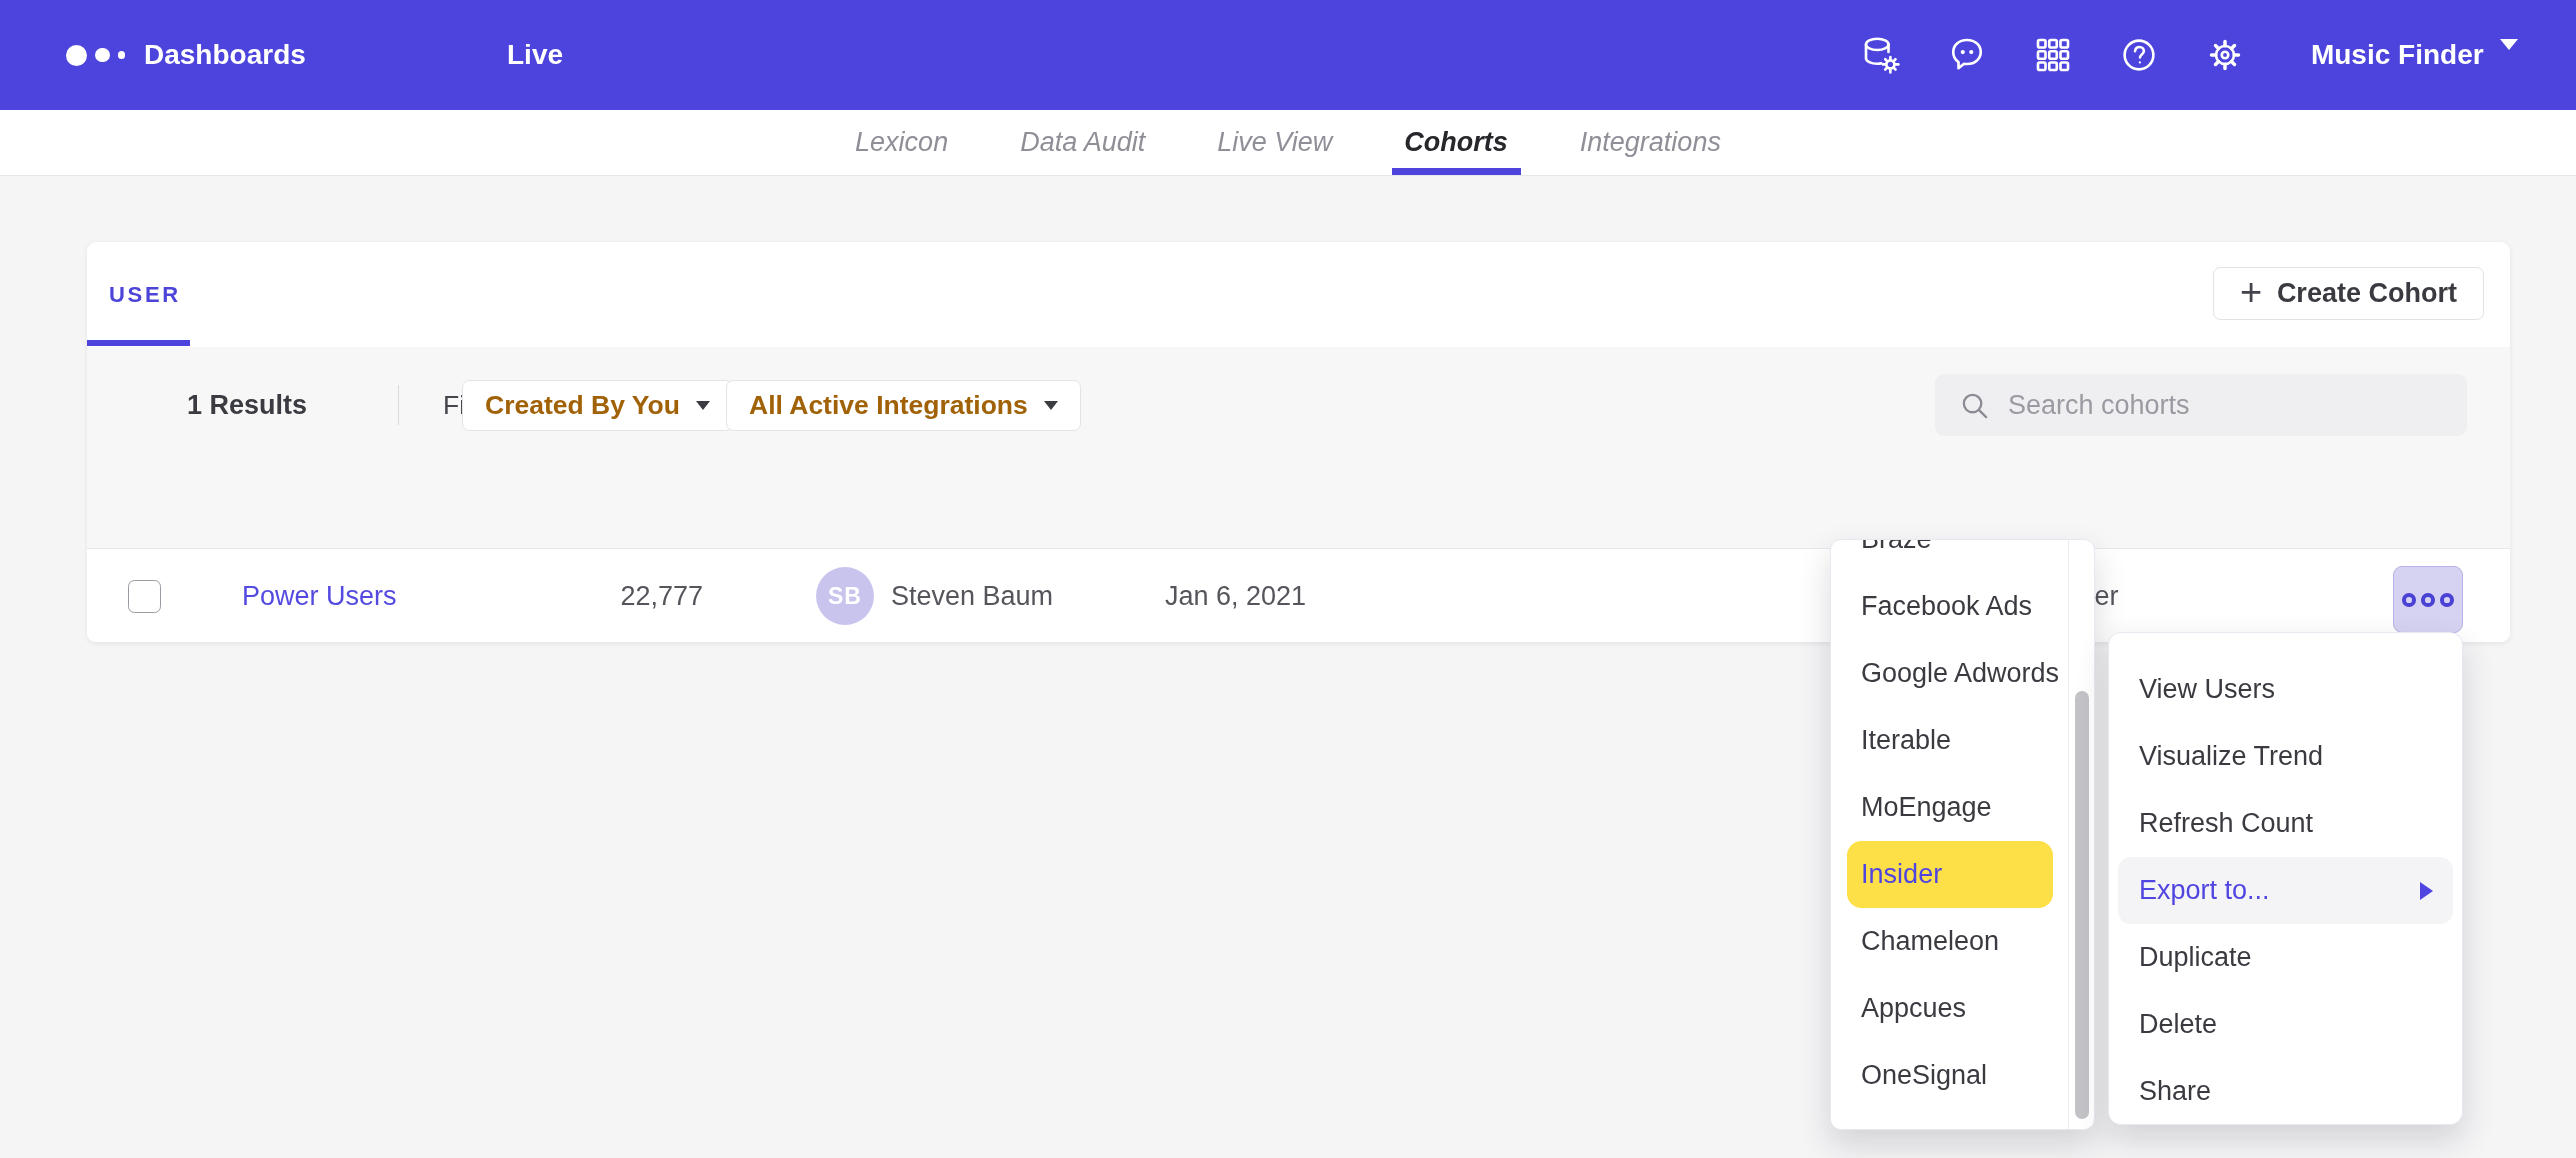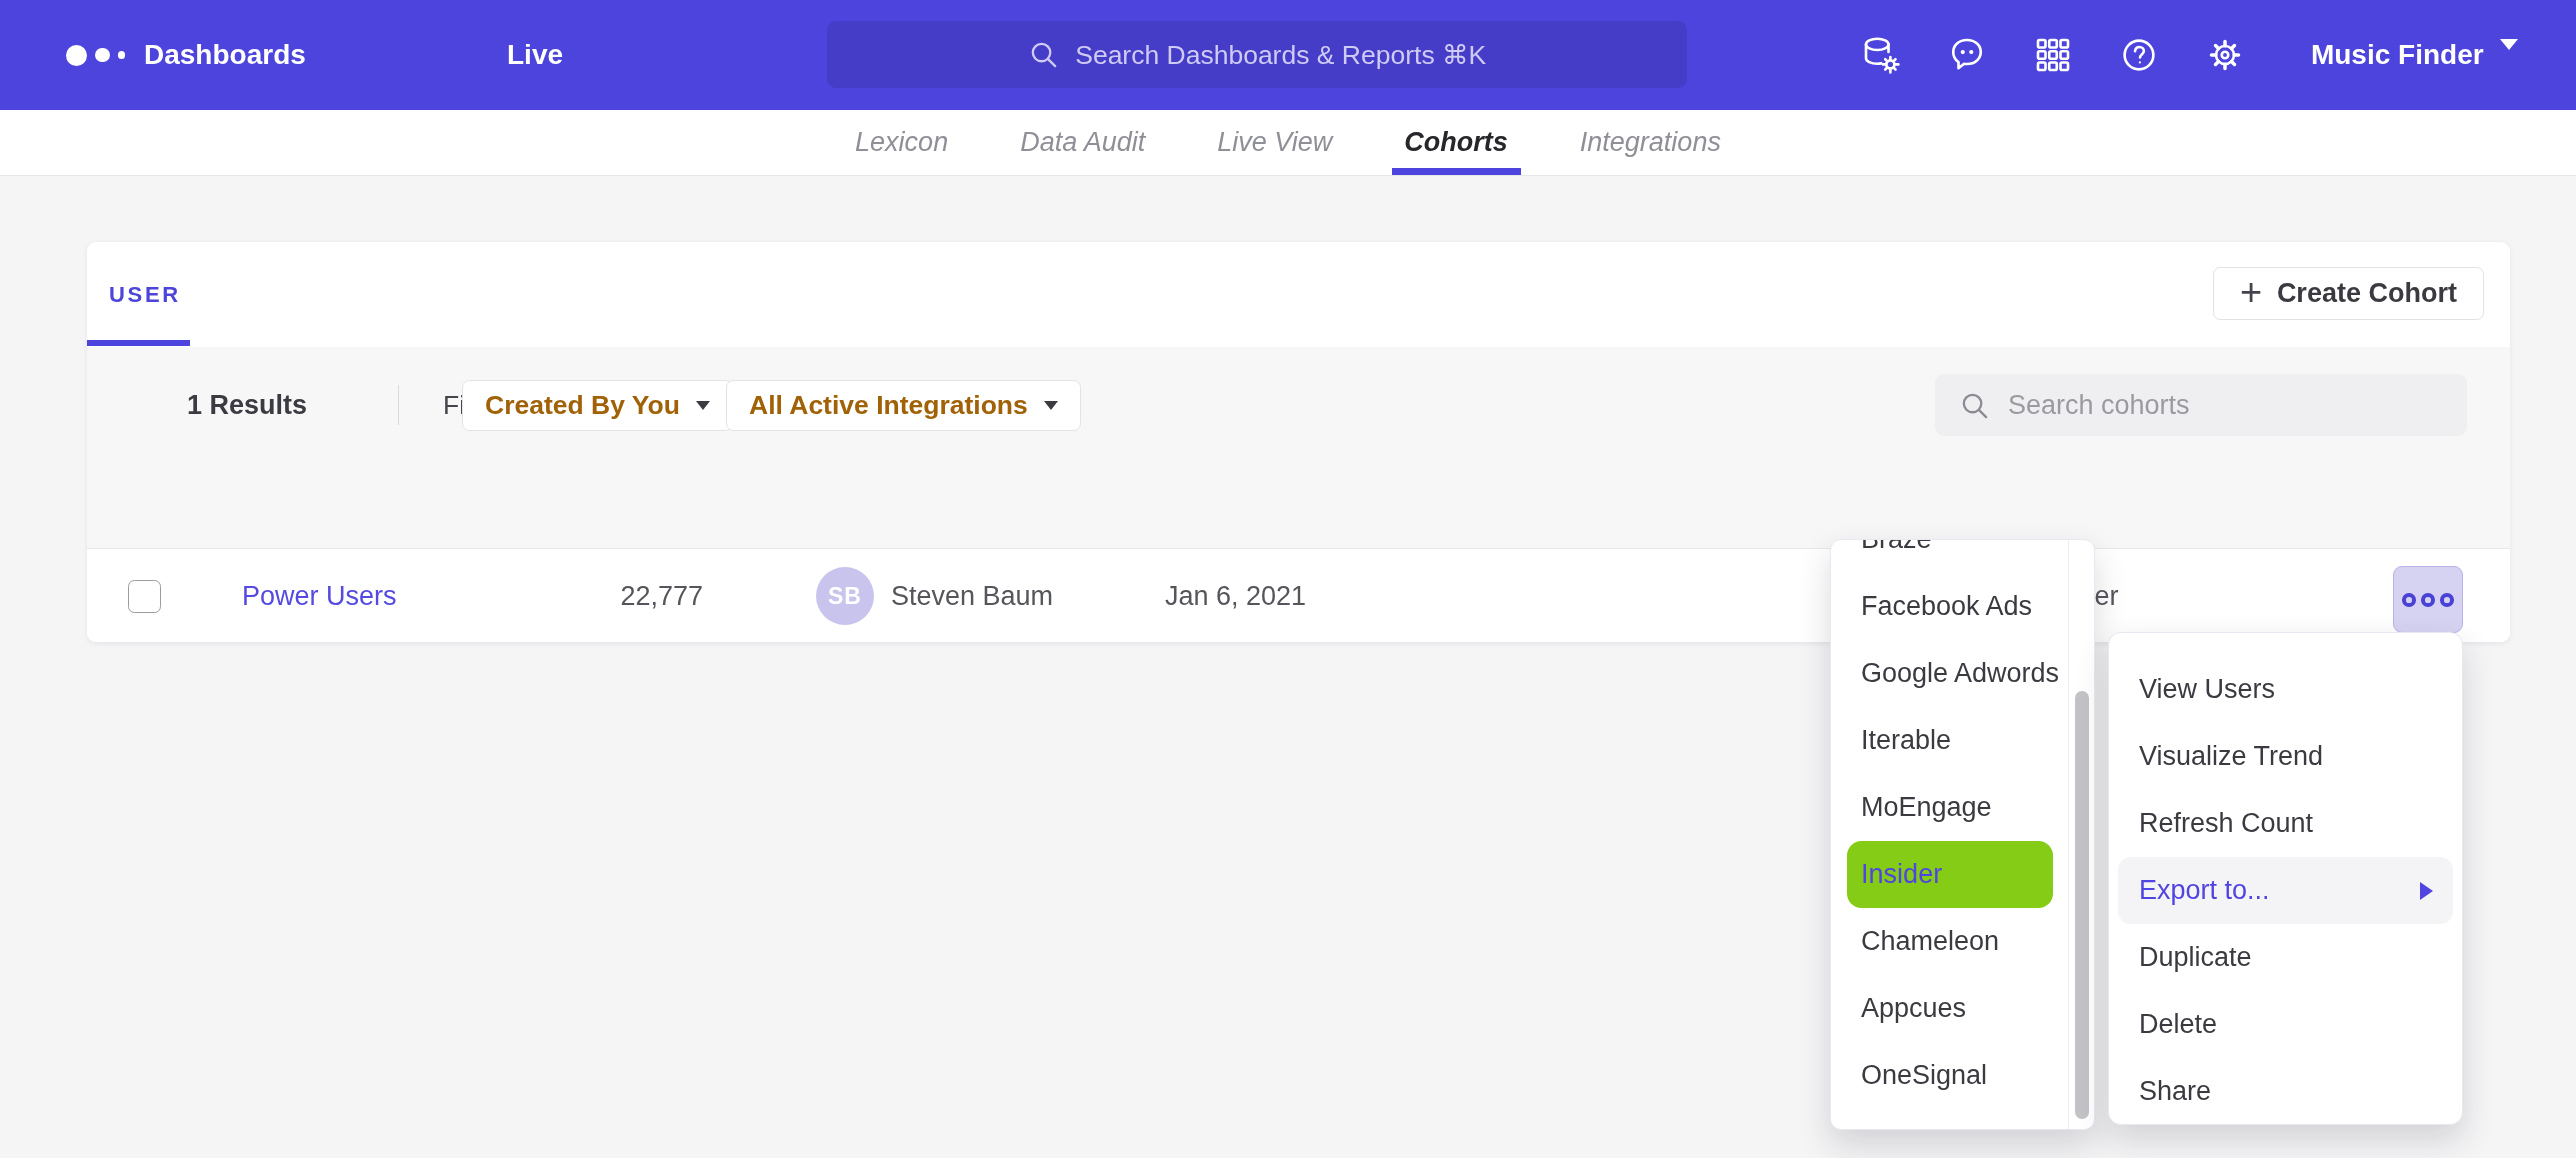--- a/index.html
+++ b/index.html
@@ -83,21 +83,21 @@
   .actions-btn i{display:block;width:13.7px;height:13.7px;border-radius:50%;border:4.1px solid #4a42d4;}
 
   
   .menu{position:absolute;background:#fff;border:0.9px solid #e9e8f0;
     box-shadow:0 14.6px 33px rgba(28,28,48,.16);}
   .menu-item{height:67px;display:flex;align-items:center;padding-left:30px;
     font-size:27px;color:#3a3a41;cursor:pointer;white-space:nowrap;}
   .menu-export{left:1830px;top:539px;width:265px;height:591px;border-radius:11px;overflow:hidden;z-index:30;}
   .menu-export .menu-item:first-child{margin-top:-34px;}
   .menu-export::after{content:"";position:absolute;right:25px;top:0;bottom:0;width:0.9px;background:#ededf0;}
-  .menu-export .selected{background:#84cc16;border-radius:14.6px;margin-left:15.5px;margin-right:41px;
+  .menu-export .selected{background:#fde047;border-radius:14.6px;margin-left:15.5px;margin-right:41px;
     padding-left:14.6px;color:#5045e0;}
   .scroll-thumb{position:absolute;right:4.6px;top:151px;width:14.6px;height:428px;border-radius:7.3px;
     background:#c2c2c7;cursor:pointer;z-index:31;}
   .menu-actions{left:2108px;top:632px;width:355px;height:493px;border-radius:12.8px;padding-top:23px;z-index:40;}
   .menu-actions .highlighted{background:#f4f4f6;border-radius:12.8px;margin:0 9px;padding-left:21px;padding-right:20px;
     color:#5045e0;display:flex;justify-content:space-between;align-items:center;}
   .arrow-right{width:0;height:0;border-top:9px solid transparent;border-bottom:9px solid transparent;
     border-left:13.7px solid #5045e0;}
 </style>
 </head>
@@ -111,27 +111,20 @@
         <i class="d2"></i>
         <i class="d3"></i>
     </div>
     <div class="nav-link nl-dash">
       <span>Dashboards</span>
     </div>
     <div class="nav-link nl-users">
       <span>Live</span>
     </div>
 
-    <div class="nav-search">
-      <svg width="31" height="31" viewBox="0 0 32 32" fill="none" stroke-width="2.4" stroke-linecap="round">
-        <circle cx="14" cy="14" r="9"></circle>
-          <path d="M21 21l7 7"></path>
-      </svg>
-      <span>Search Dashboards &amp; Reports ⌘K</span>
-    </div>
 
     <div class="nav-right">
       <div class="nav-icon">
         <svg viewBox="0 0 32 32">
           <ellipse cx="13" cy="7.5" rx="9" ry="4.5"></ellipse>
           <path d="M4 7.5v11c0 2.5 4 4.5 9 4.5 1.1 0 2.2-.1 3.2-.3"></path>
           <path d="M22 7.5v6"></path>
           <circle cx="23.5" cy="23.5" r="3.2"></circle>
           <path d="M23.5 17.6v2.4M23.5 27.5v2.4M17.6 23.5h2.4M27.5 23.5h2.4M19.4 19.4l1.7 1.7M25.9 25.9l1.7 1.7M27.6 19.4l-1.7 1.7M21.1 25.9l-1.7 1.7"></path>
         </svg>

